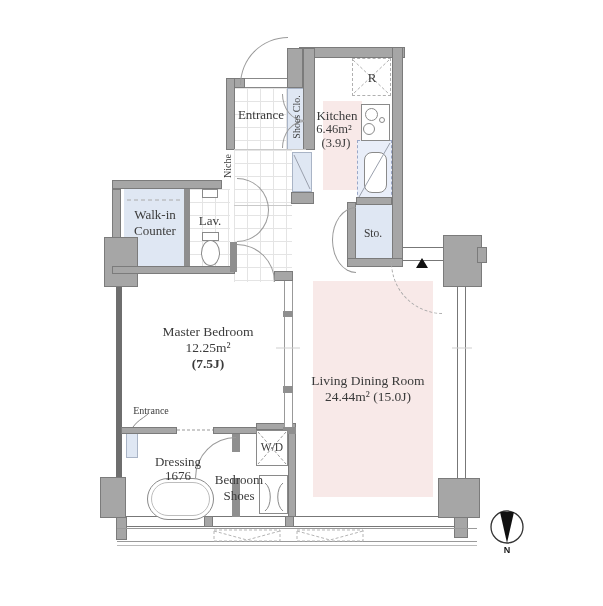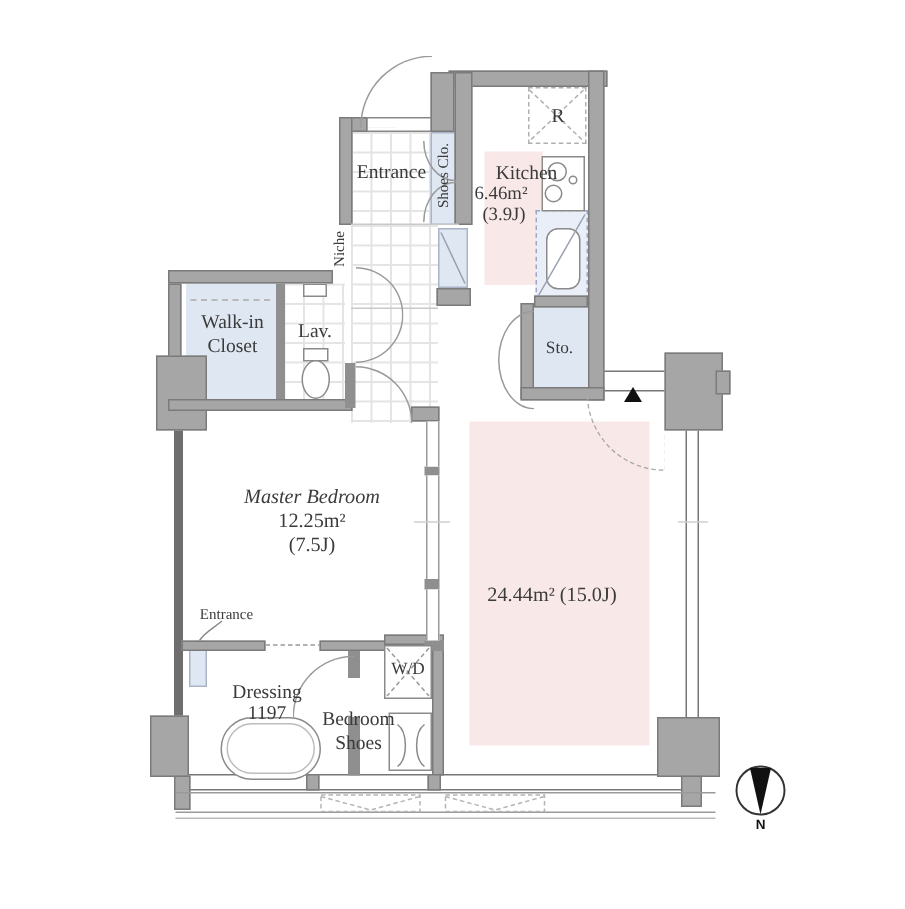--- a/index.html
+++ b/index.html
@@ -150,32 +150,33 @@
     <path d="M265,483 C272,488 272,506 265,511" stroke="#8a8a8a" fill="none" stroke-width="1"></path>
     <path d="M283,483 C276,488 276,506 283,511" stroke="#8a8a8a" fill="none" stroke-width="1"></path>
     <polygon points="416,268 428,268 422,258" fill="#111"></polygon>
     <circle cx="507" cy="527" r="16" fill="#fff" stroke="#333" stroke-width="1.3"></circle>
     <polygon points="500,512 514,512 507,543" fill="#111"></polygon>
   </svg>
 
   <div class="lbl" style="left:261px;top:114px;">Entrance</div>
   <div class="lbl v" style="left:296px;top:117px;">Shoes Clo.</div>
   <div class="lbl v" style="left:227px;top:166px;">Niche</div>
-  <div class="lbl" style="left:351px;top:115px;text-align:center;">Kitchen</div>
+  <div class="lbl" style="left:337px;top:115px;text-align:center;">Kitchen</div>
   <div class="lbl" style="left:334px;top:129px;font-size:12.5px;">6.46m²</div>
   <div class="lbl" style="left:336px;top:143px;font-size:12.5px;">(3.9J)</div>
   <div class="lbl" style="left:372px;top:77px;">R</div>
   <div class="lbl" style="left:373px;top:233px;font-size:11.5px;">Sto.</div>
   <div class="lbl" style="left:155px;top:214px;">Walk-in</div>
-  <div class="lbl" style="left:155px;top:230px;">Closet</div>
+  <div class="lbl" style="left:155px;top:230px;">Counter</div>
   <div class="lbl" style="left:210px;top:220px;">Lav.</div>
-  <div class="lbl big" style="left:208px;top:331px;font-style:italic;">Master Bedroom</div>
+  <div class="lbl big" style="left:208px;top:331px;">Master Bedroom</div>
   <div class="lbl big" style="left:208px;top:347px;">12.25m²</div>
-  <div class="lbl big" style="left:208px;top:363px;">(7.5J)</div>
+  <div class="lbl big" style="left:208px;top:363px;font-weight:bold;">(7.5J)</div>
+  <div class="lbl big" style="left:368px;top:380px;">Living Dining Room</div>
   <div class="lbl big" style="left:368px;top:396px;">24.44m² (15.0J)</div>
   <div class="lbl sm" style="left:151px;top:410px;">Entrance</div>
   <div class="lbl" style="left:178px;top:461px;">Dressing</div>
-  <div class="lbl" style="left:178px;top:475px;">1197</div>
+  <div class="lbl" style="left:178px;top:475px;">1676</div>
   <div class="lbl" style="left:239px;top:479px;">Bedroom</div>
   <div class="lbl" style="left:239px;top:495px;">Shoes</div>
   <div class="lbl" style="left:272px;top:447px;font-size:11.5px;">W/D</div>
   <div class="lbl" style="left:507px;top:550px;font-size:9px;font-family:'Liberation Sans','DejaVu Sans',sans-serif;font-weight:bold;color:#111;">N</div>
 </div>
 
 </body></html>

